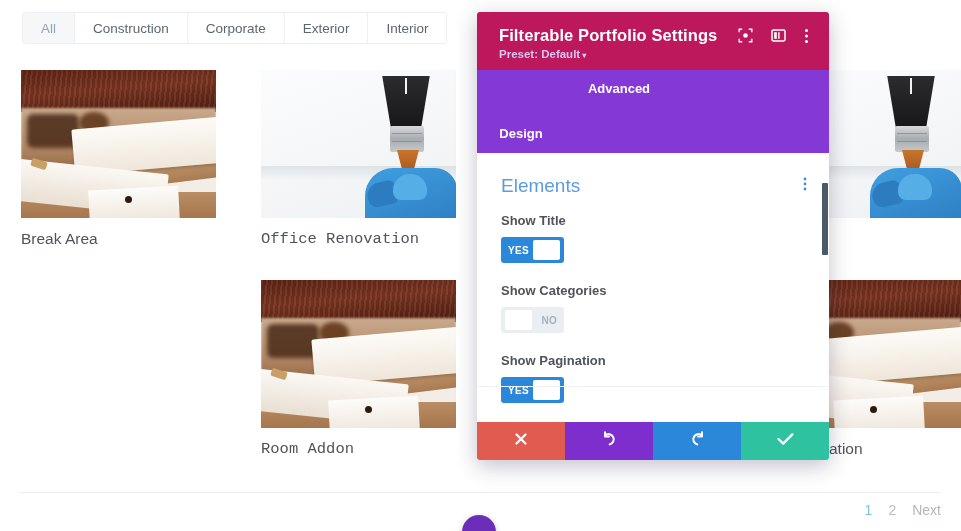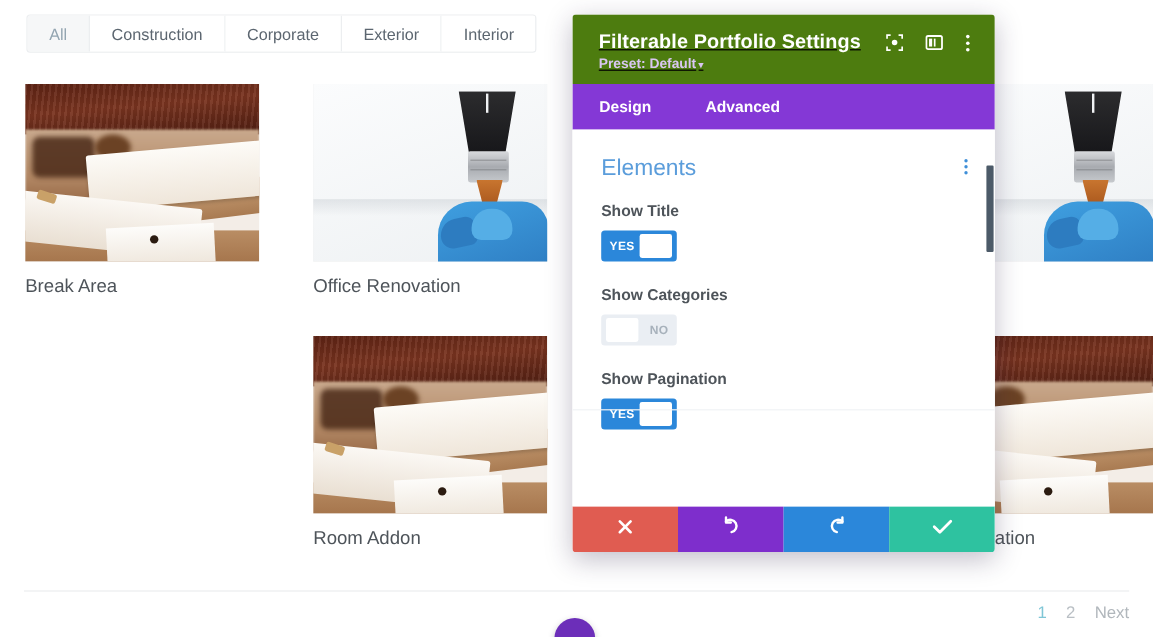--- a/index.html
+++ b/index.html
@@ -58,21 +58,21 @@
     position: absolute;
     left: 0; top: 70px;
     width: 961px;
   }
   .grid-row { position: relative; height: 210px; }
   .card {
     position: absolute;
     width: 195px;
   }
   .card.c0 { left: 21px; }
-  .card.c1 { left: 261px; }
+  .card.c1 { left: 261px; font-family: Liberation Mono, monospace; }
   .card.c2 { left: 829px; width: 132px; }
   .thumb {
     width: 195px; height: 148px;
     overflow: hidden;
     position: relative;
     background: #efefef;
     display: block;
   }
   .card.c2 .thumb { width: 132px; }
   .card.c2 .thumb .art { left: -63px; }
@@ -288,25 +288,24 @@
     position: absolute;
     left: 477px; top: 12px;
     width: 352px; height: 448px;
     background: #ffffff;
     box-shadow: 0 6px 22px rgba(40,30,70,.28);
     border-radius: 3px;
     overflow: hidden;
     display: flex; flex-direction: column;
   }
   .m-header {
-    background: #4d7c0f;
+    background: #be185d;
     padding: 14px 18px 10px 22px;
     position: relative;
     flex: 0 0 auto;
-    text-decoration: underline;
   }
   .m-title-row { display: flex; align-items: center; }
   .m-title {
     color: #ffffff;
     font-size: 16.5px;
     font-weight: bold;
     letter-spacing: .1px;
     flex: 1 1 auto;
   }
   .m-head-icons { display: flex; align-items: center; gap: 18px; padding-right: 2px; }
@@ -328,21 +327,21 @@
   .m-tab {
     padding: 11px 0 12px;
     font-size: 13px;
     font-weight: bold;
     color: #ffffff;
     text-align: center;
     cursor: pointer;
     white-space: nowrap;
   }
   .m-tab.t0 { width: 94px; background: #9a4ae6; }
-  .m-tab.t1 { width: 88px; }
+  .m-tab.t1 { width: 88px; margin-top: 45px; }
   .m-tab.t2 { width: 108px; }
 
   .m-body {
     flex: 1 1 auto;
     position: relative;
     background: #ffffff;
     overflow: hidden;
   }
   .m-body-inner { padding: 22px 22px 0 24px; }
   .section-head {

